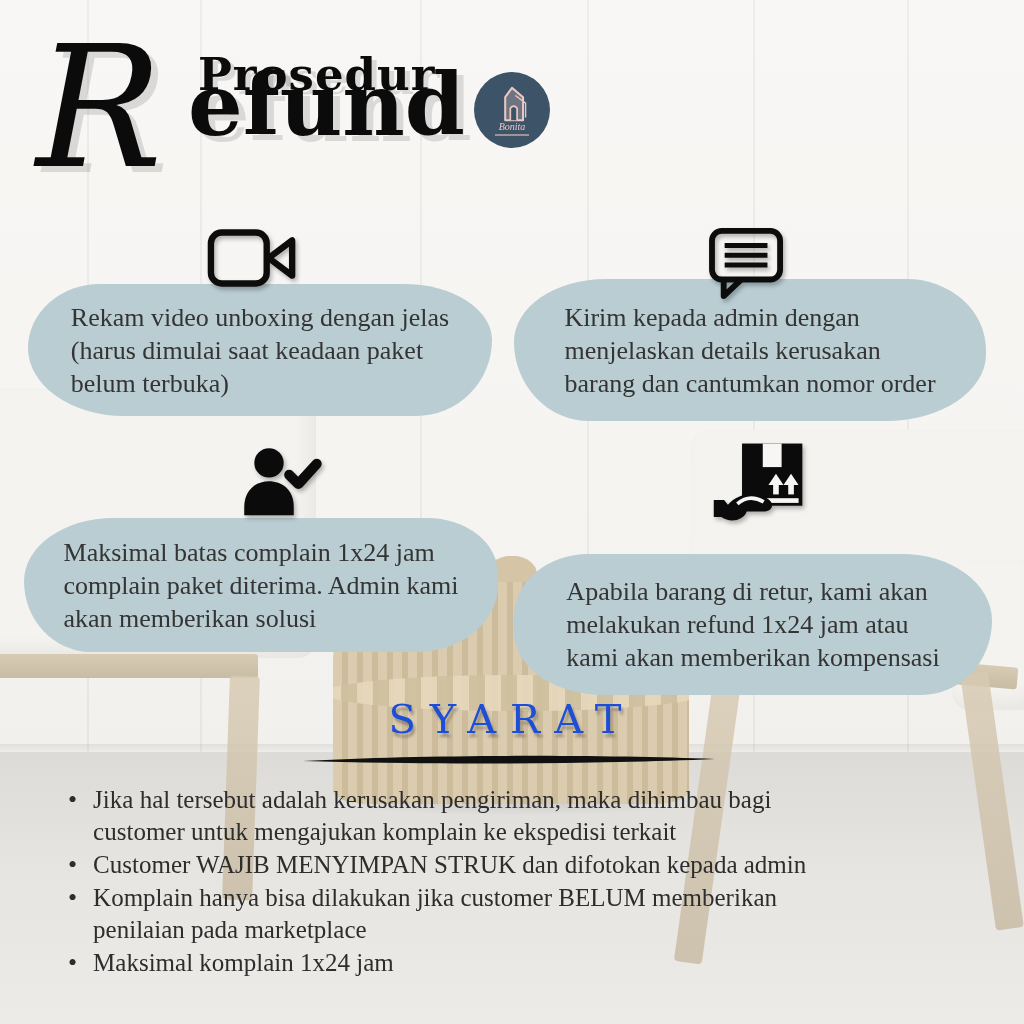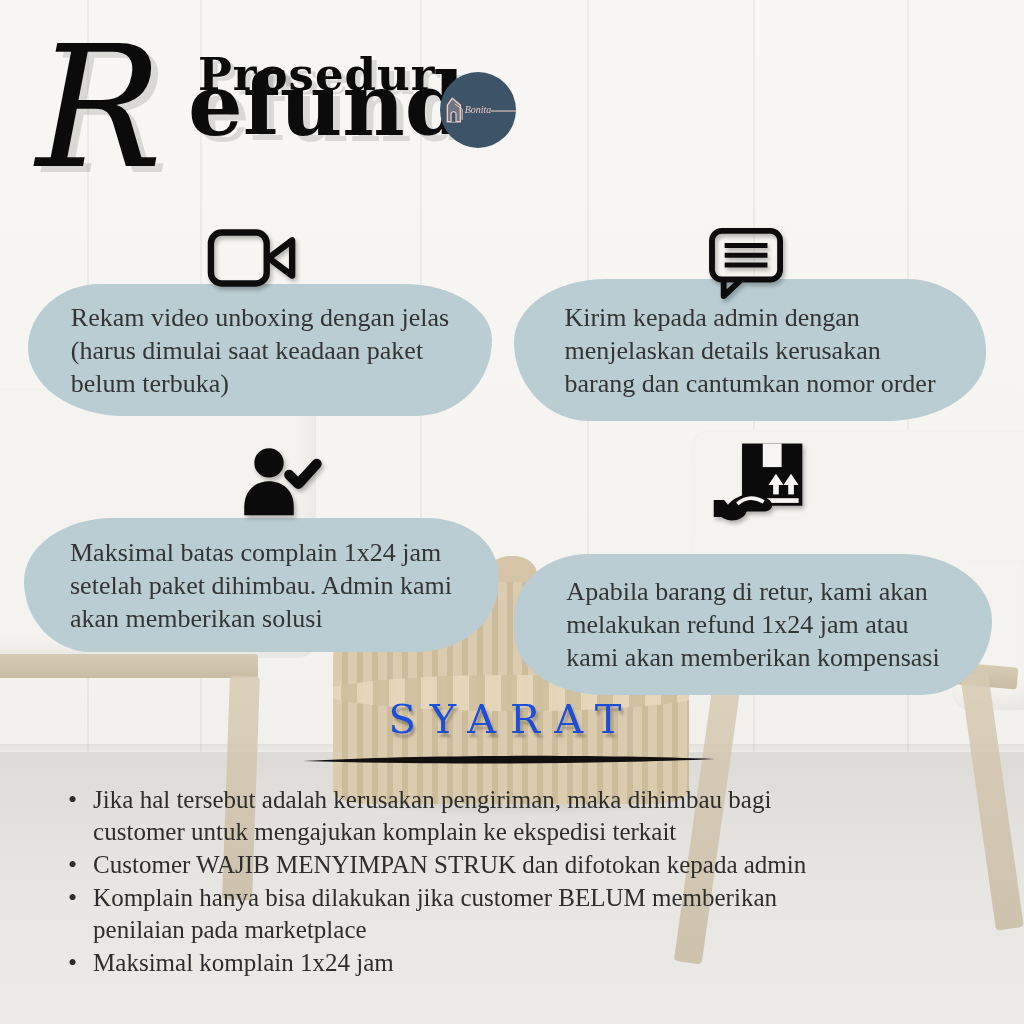--- a/index.html
+++ b/index.html
@@ -41,22 +41,22 @@
                 text-shadow:7px 6px 0 rgba(0,0,0,0.12);}
   .title-kicker{position:absolute;left:198px;top:48px;z-index:2;
                 font-family:"DejaVu Serif",serif;font-weight:700;font-size:45px;
                 color:#0b0b0b;letter-spacing:1px;
                 text-shadow:5px 4px 0 rgba(0,0,0,0.12);}
   .title-rest{position:absolute;left:188px;top:62px;z-index:2;
               font-family:"DejaVu Serif",serif;font-weight:700;font-size:86px;
               color:#0b0b0b;letter-spacing:0px;line-height:1;
               text-shadow:7px 6px 0 rgba(0,0,0,0.12);}
 
-  .logo{position:absolute;left:440px;top:72px;width:76px;height:76px;z-index:2;
-        border-radius:50%;background:#3d5468;display:flex;flex-direction:row;
+  .logo{position:absolute;left:474px;top:72px;width:76px;height:76px;z-index:2;
+        border-radius:50%;background:#3d5468;display:flex;flex-direction:column;
         align-items:center;justify-content:center;}
   .logo .brand{font-family:"Liberation Serif",serif;font-style:italic;
                font-size:10px;color:#ecc8c3;margin-top:-2px;}
   .logo .tagline{width:34px;height:2px;background:rgba(236,200,195,0.55);margin-top:2px;}
 
   
   .blob{position:absolute;background:#b9cdd2;z-index:1;}
   .blob-1{left:28px;top:284px;width:464px;height:132px;
           border-radius:90px 110px 95px 120px / 80px 70px 95px 85px;}
   .blob-2{left:514px;top:279px;width:472px;height:142px;
@@ -159,21 +159,21 @@
 barang dan cantumkan nomor order</div>
   </div>
 
   <svg class="icon icon-3" width="88" height="76" viewBox="0 0 96 80">
     <circle cx="36" cy="17" r="16" fill="#0b0b0b"></circle>
     <path d="M9 74 v-9 c0-19 13-28 27-28 s27 9 27 28 v9 z" fill="#0b0b0b"></path>
     <path d="M58 30 l10 10 l20-22" fill="none" stroke="#0b0b0b" stroke-width="11" stroke-linecap="round" stroke-linejoin="round"></path>
   </svg>
   <div class="blob blob-3">
     <div class="step-text">Maksimal batas complain 1x24 jam
-setelah paket dihimbau. Admin kami
+complain paket diterima. Admin kami
 akan memberikan solusi</div>
   </div>
 
   <svg class="icon icon-4" width="98" height="90" viewBox="0 0 104 92">
     <rect x="34" y="2" width="64" height="66" fill="#0b0b0b"></rect>
     <rect x="56" y="2" width="20" height="25" fill="#f7f6f4"></rect>
     <g fill="#f7f6f4">
       <path d="M70 34 l-8 12 h16 z"></path>
         <rect x="67" y="44" width="6" height="12"></rect>
       <path d="M86 34 l-8 12 h16 z"></path>

